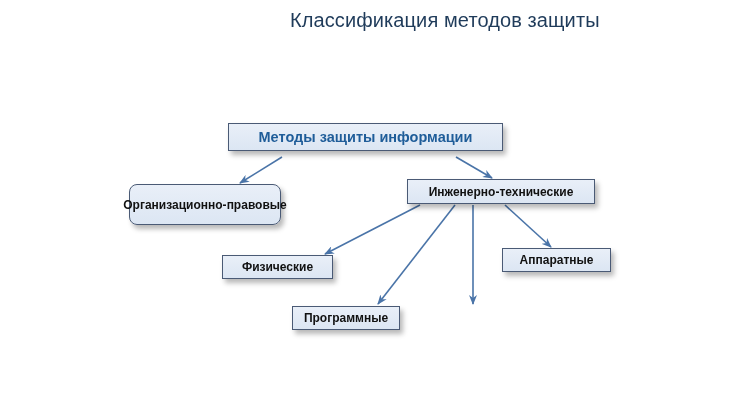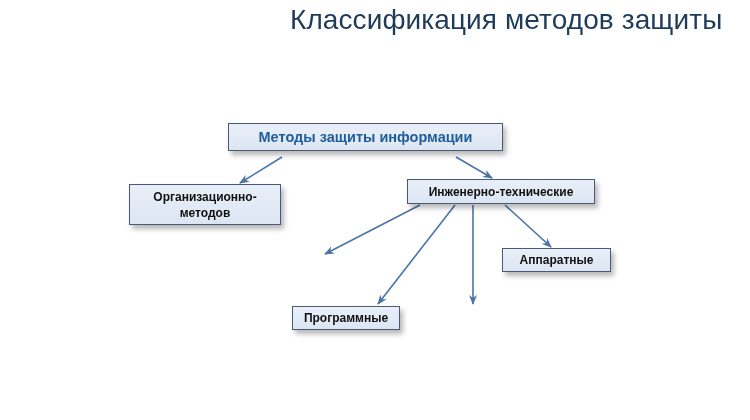--- a/index.html
+++ b/index.html
@@ -17,21 +17,21 @@
       height: 420px;
       background: #ffffff;
     }
     .title {
       position: absolute;
       left: 0;
       top: 4px;
       width: 750px;
       padding-left: 290px;
       box-sizing: border-box;
-      font-size: 28px;
+      font-size: 20px;
       color: #1f3b5a;
       letter-spacing: 0.1px;
       line-height: 32px;
       white-space: nowrap;
     }
     .connectors {
       position: absolute;
       left: 0;
       top: 0;
       width: 750px;
@@ -79,29 +79,32 @@
       <line x1="455" y1="205" x2="378" y2="304" marker-end="url(#arrowhead)"></line>
       <line x1="473" y1="205" x2="473" y2="304" marker-end="url(#arrowhead)"></line>
       <line x1="505" y1="205" x2="551" y2="247" marker-end="url(#arrowhead)"></line>
     </g>
   </svg>
 
   <div class="node root" style="left:228px; top:123px; width:275px; height:28px;">
     <span>Методы защиты информации</span>
   </div>
 
-  <div class="node" style="left:129px; top:184px; width:152px; height:41px; flex-direction:column;">
+  <div class="node" style="left:129px; top:184px; width:152px; height:41px; border-radius:8px;">
     <span>Организационно-</span>
-    <span>методов</span>
+    <span>правовые</span>
   </div>
 
   <div class="node" style="left:407px; top:179px; width:188px; height:25px;">
     <span>Инженерно-технические</span>
   </div>
 
+  <div class="node" style="left:222px; top:255px; width:111px; height:24px;">
+    <span>Физические</span>
+  </div>
 
   <div class="node" style="left:292px; top:306px; width:108px; height:24px;">
     <span>Программные</span>
   </div>
 
   <div class="node" style="left:502px; top:248px; width:109px; height:24px;">
     <span>Аппаратные</span>
   </div>
 
 

